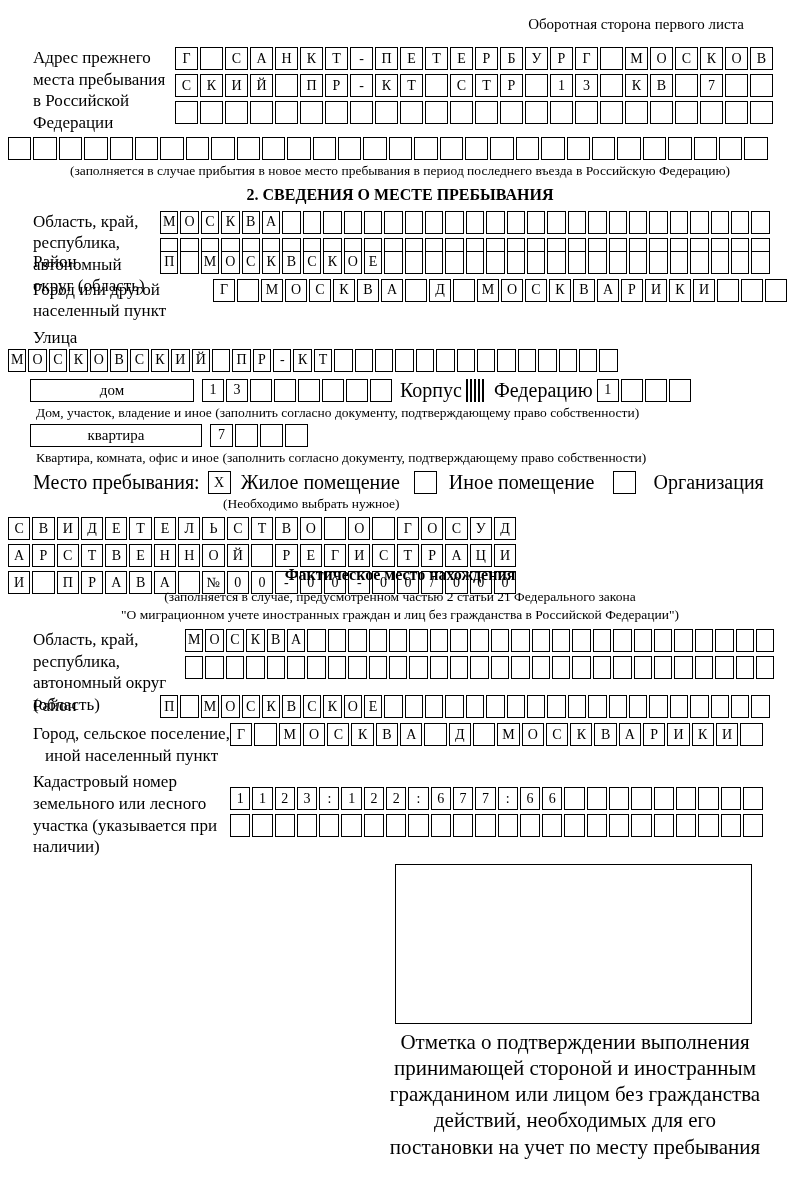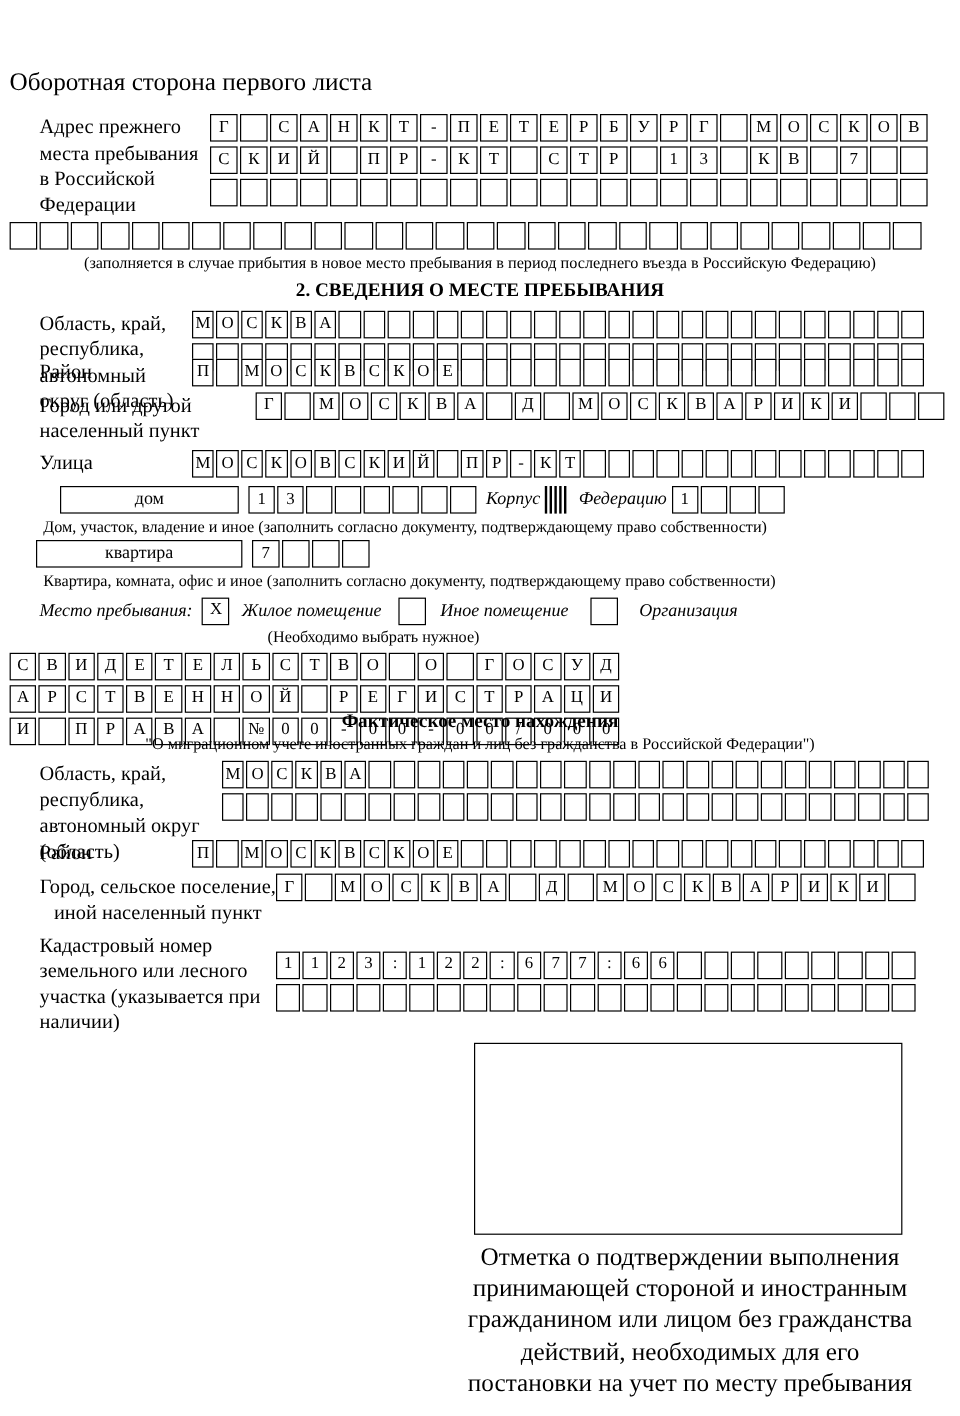--- a/index.html
+++ b/index.html
@@ -1,36 +1,36 @@
 <!DOCTYPE html>
 <html><head>
 <meta charset="utf-8">
 <style>
   html,body{margin:0;padding:0;background:#fff;color:#000;}
   body{width:800px;height:1180px;font-family:"Liberation Serif","DejaVu Serif",serif;}
   .page{position:relative;width:800px;height:1180px;box-sizing:border-box;padding:0 8px;overflow:hidden;}
-  .hdr{padding:16px 48px 0 0;text-align:left;font-size:21px;margin-top:40px;}
+  .hdr{padding:16px 48px 0 0;text-align:right;font-size:15px;}
   .field{display:flex;align-items:flex-start;}
   .flabel{flex:none;font-size:17px;line-height:1.27;}
   .rows{display:flex;flex-direction:column;gap:4px;flex:none;}
   .cells{display:flex;gap:2px;flex:none;}
   .cell{height:23px;flex:none;box-sizing:border-box;border:1.5px solid #000;
         display:flex;align-items:center;justify-content:center;font-size:14px;background:#fff;}
   .ctop .cell{width:23px}
   .cfull .cell{width:23.4px}
   .c30 .cell{width:18.4px}
   .c24 .cell{width:22px}
   .cdoc .cell{width:22.3px}
   .ckad .cell{width:20.3px}
   .note{font-size:13.5px;line-height:1.28;}
   .center{text-align:center;}
   .sect-title{font-weight:bold;font-size:16px;text-align:center;}
   .widebox{box-sizing:border-box;border:1.5px solid #000;height:23px;display:flex;
            align-items:center;justify-content:center;font-size:15px;flex:none;}
-  .inline-lbl{font-size:15px;line-height:23px;flex:none;font-style:italic;}
+  .inline-lbl{font-size:20px;line-height:23px;flex:none;}
   .stamp-box{box-sizing:border-box;border:1.6px solid #000;background:#fff;}
 </style>
 </head>
 <body>
 
 <div class="page">
 
   <div class="hdr">Оборотная сторона первого листа</div>
 
   <div class="field" style="margin-top:14px;">
@@ -281,21 +281,21 @@
         <div class="cell">Р</div>
         <div class="cell">И</div>
         <div class="cell">К</div>
         <div class="cell">И</div>
         <div class="cell"></div>
         <div class="cell"></div>
         <div class="cell"></div>
       </div>
   </div>
 
-  <div class="field" style="margin-top:5px;">
+  <div class="field" style="margin-top:5px;flex-direction:column;">
     <div class="flabel" style="margin-left:25px;width:127px;">Улица</div>
     <div class="cells c30">
         <div class="cell">М</div>
         <div class="cell">О</div>
         <div class="cell">С</div>
         <div class="cell">К</div>
         <div class="cell">О</div>
         <div class="cell">В</div>
         <div class="cell">С</div>
         <div class="cell">К</div>
@@ -318,21 +318,21 @@
         <div class="cell"></div>
         <div class="cell"></div>
         <div class="cell"></div>
         <div class="cell"></div>
         <div class="cell"></div>
         <div class="cell"></div>
       </div>
   </div>
 
   <div class="field" style="margin-top:7px;margin-left:22px;align-items:center;">
-    <div class="widebox" style="width:149px;margin-left:20px;">дом</div>
+    <div class="widebox" style="width:164px;">дом</div>
     <div class="cells c24" style="margin-left:8px;">
         <div class="cell">1</div>
         <div class="cell">3</div>
         <div class="cell"></div>
         <div class="cell"></div>
         <div class="cell"></div>
         <div class="cell"></div>
         <div class="cell"></div>
         <div class="cell"></div>
       </div>
@@ -444,20 +444,21 @@
           <div class="cell">0</div>
           <div class="cell">/</div>
           <div class="cell">0</div>
           <div class="cell">0</div>
           <div class="cell">0</div>
         </div>
     </div>
   </div>
 
   <div class="sect-title" style="margin-top:-28px;">Фактическое место нахождения</div>
+  <div class="note center" style="margin-top:4px;">(заполняется в случае, предусмотренном частью 2 статьи 21 Федерального закона</div>
   <div class="note center">"О миграционном учете иностранных граждан и лиц без гражданства в Российской Федерации")</div>
 
   <div class="field" style="margin-top:6px;">
     <div class="flabel" style="margin-left:25px;width:152px;">Область, край, республика, автономный округ (область)</div>
     <div class="rows">
       <div class="cells c30">
           <div class="cell">М</div>
           <div class="cell">О</div>
           <div class="cell">С</div>
           <div class="cell">К</div>

